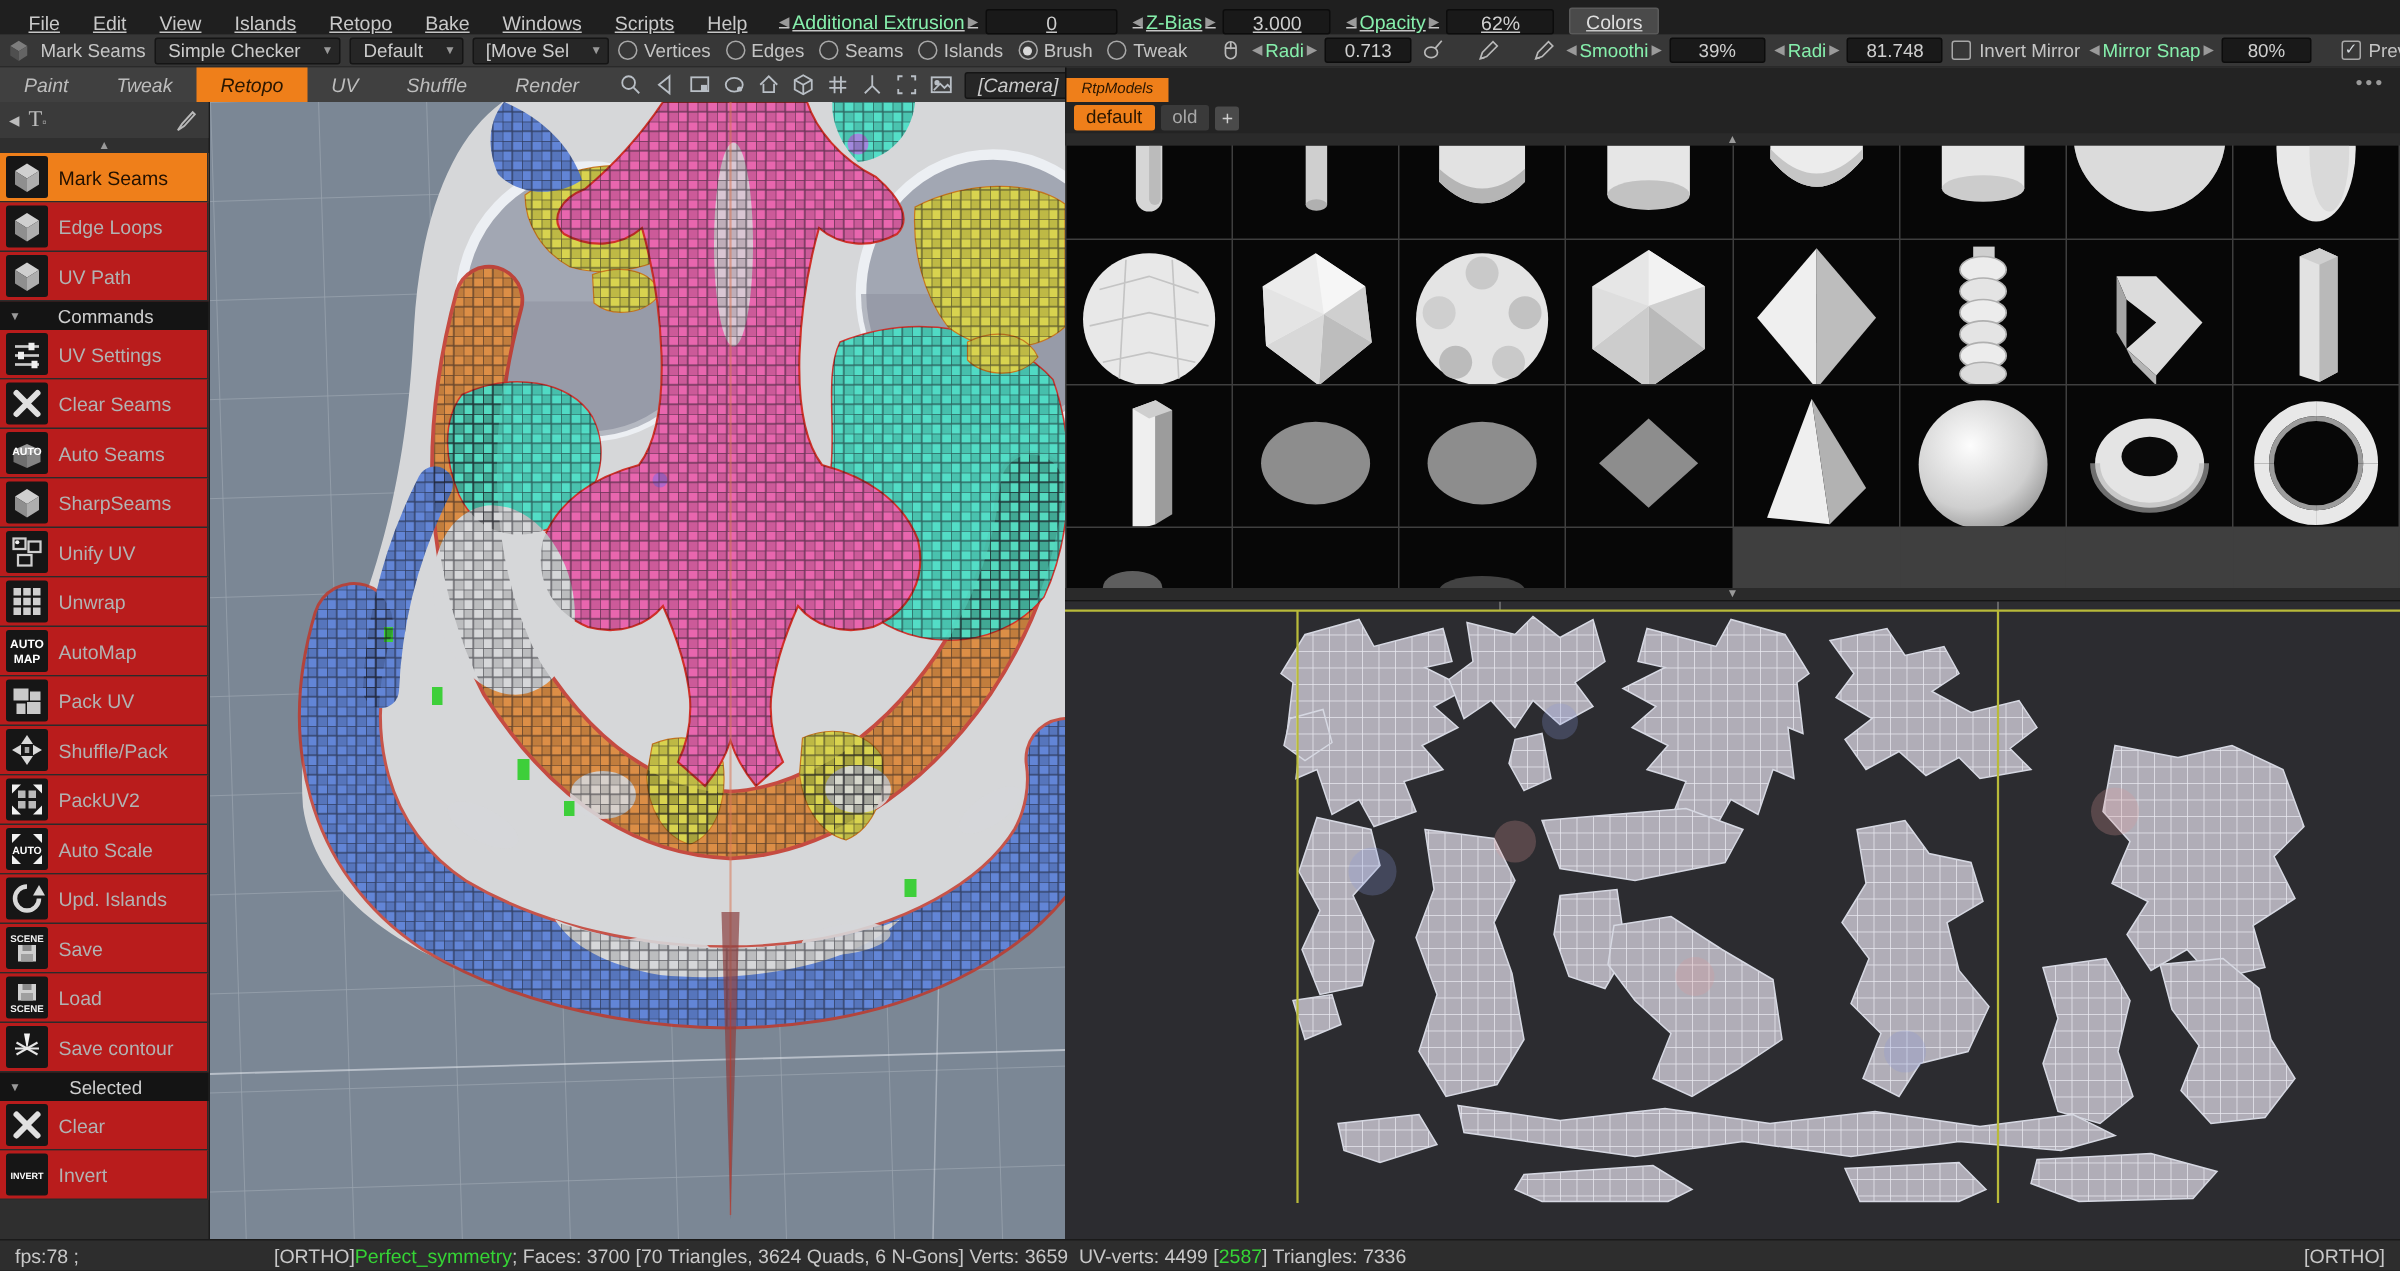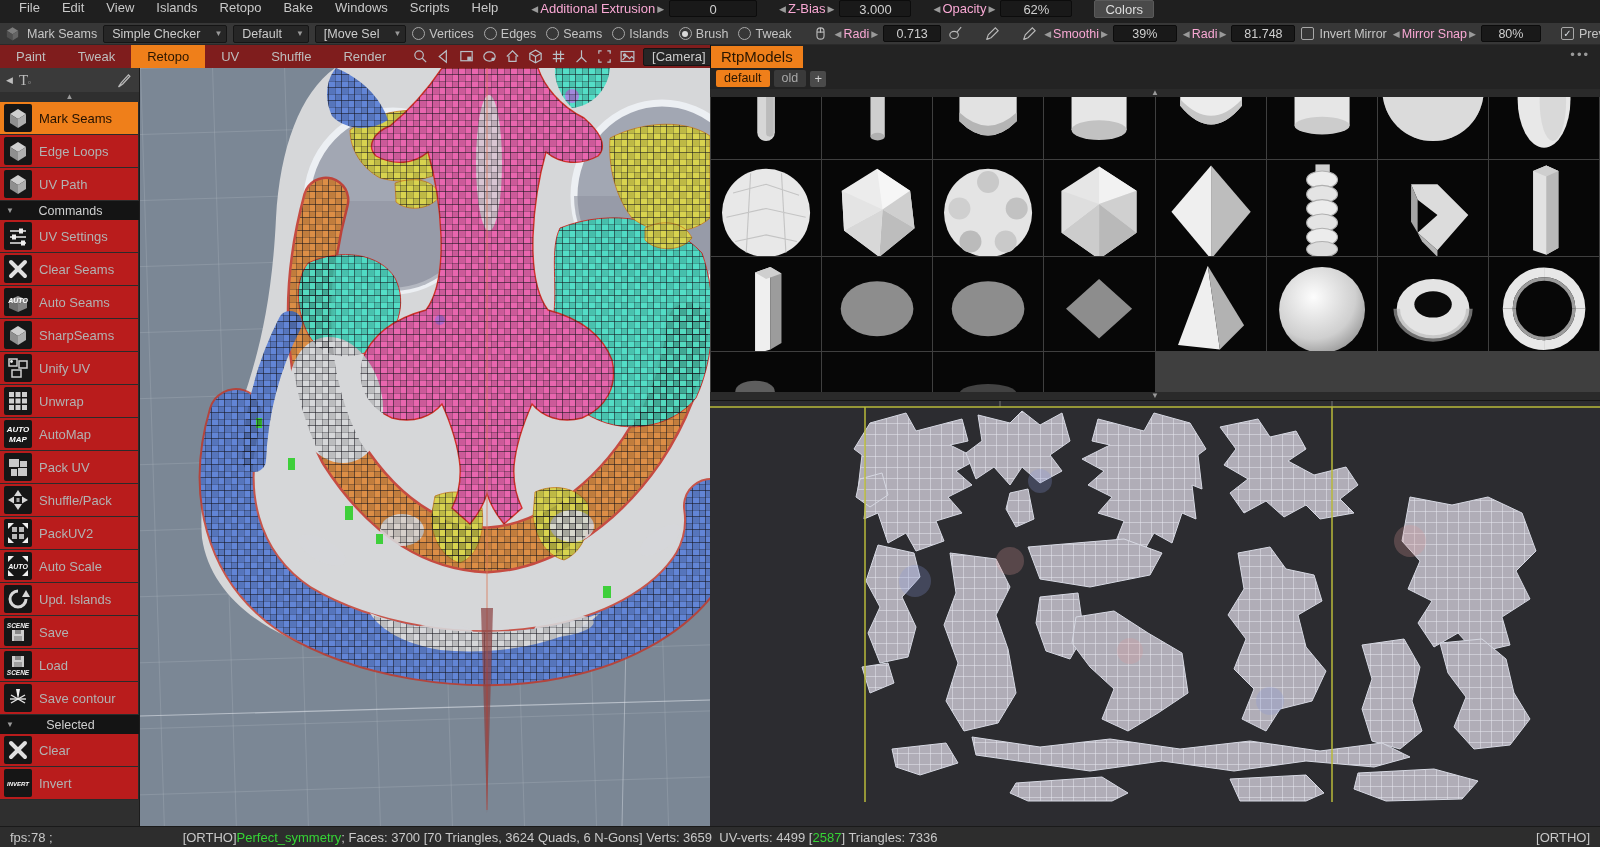--- a/index.html
+++ b/index.html
@@ -1,25 +1,25 @@
 <!DOCTYPE html>
 <html><head>
 <meta charset="utf-8">
 <style>
   * { box-sizing: border-box; margin: 0; padding: 0; }
   html,body { width:1600px; height:847px; overflow:hidden; background:#222;
     font-family:"Liberation Sans","DejaVu Sans",sans-serif; }
   .app { position:relative; width:1600px; height:847px; background:#2e2e2e; color:#c6c6c6; font-size:13px; }
 
   
-  .row1 { height:23px; background:#1f1f1f; display:flex; align-items:flex-start; padding:0 8px; gap:12px; }
+  .row1 { height:23px; background:#1f1f1f; display:flex; align-items:flex-end; padding:0 8px; gap:0;text-decoration:underline; }
   .menu-item { padding:0 11px; color:#c9c9c9; cursor:default; }
   .spin { display:flex; align-items:center; gap:2px; margin-left:10px; white-space:nowrap; }
   .spin .arr { color:#9a9a9a; font-size:9px; }
-  .spin .lbl { color:#f9a8d4; }
+  .spin .lbl { color:#86efac; }
   .spin .val { background:#191919; border:1px solid #0c0c0c; border-radius:2px; color:#cfcfcf;
     min-width:72px; text-align:center; padding:0 6px; height:17px; line-height:17px; margin-left:3px; }
   .btn { background:#4a4a4a; border:1px solid #5a5a5a; border-radius:2px; color:#dedede;
     padding:0 10px; height:18px; line-height:17px; margin-left:10px; }
 
   
   .row2 { height:22px; background:#373737; display:flex; align-items:center; padding:0 4px; gap:6px;
     border-bottom:1px solid #2a2a2a; font-size:12.5px; white-space:nowrap; }
   .dd { background:#262626; border:1px solid #151515; border-radius:2px; height:18px; line-height:16px;
     padding:0 4px 0 8px; display:flex; align-items:center; gap:14px; color:#cccccc; }
@@ -28,42 +28,42 @@
   .radio .circ { width:13px; height:13px; border:1.5px solid #a8a8a8; border-radius:50%; display:inline-block; position:relative; }
   .radio.sel .circ::after { content:""; position:absolute; inset:2.5px; background:#d8d8d8; border-radius:50%; }
   .chk { display:flex; align-items:center; gap:5px; color:#c4c4c4; }
   .chk .box { width:13px; height:13px; border:1.5px solid #a8a8a8; border-radius:2px; display:flex;
     align-items:center; justify-content:center; font-size:10px; color:#d8dde2; }
   .vsep { width:1px; height:16px; background:#555; margin:0 4px; }
   .ticon { width:20px; height:20px; display:flex; align-items:center; justify-content:center; }
   .ticon svg { width:17px; height:17px; }
 
   
-  .row3 { height:23px; display:flex; background:#7f1d1d; }
+  .row3 { height:23px; display:flex; background:#404040;font-style:italic; }
   .row3-left { width:710px; display:flex; align-items:center; }
   .ws-tab { padding:0 16px; height:23px; line-height:23px; color:#bdbdbd; }
   .ws-tab.active { background:#ef7f1a; color:#2a1600; }
   .view-icons { display:flex; align-items:center; gap:3px; margin-left:8px; }
   .view-icons .ticon svg { stroke:#b9bfc6; }
   .camera-dd { margin-left:6px; width:122px; }
   .rtp-head { flex:1; background:#232323; border-left:1px solid #111; display:flex; align-items:flex-end; position:relative; }
-  .orange-tab { background:#ef7f1a; color:#2a1600; padding:2px 10px 3px; font-size:15px; }
+  .orange-tab { background:#ef7f1a; color:#2a1600; padding:2px 10px 3px; font-size:10px; }
   .dots { position:absolute; right:10px; top:2px; color:#9a9a9a; letter-spacing:2px; }
 
   
   .main { display:flex; height:758px; }
   .sidebar { width:140px; background:#2f2f2f; border-right:1px solid #1c1c1c; display:flex; flex-direction:column; }
   .side-strip { height:24px; background:#3a3a3a; display:flex; align-items:center; padding:0 6px; color:#bdbdbd; }
   .side-strip .pencil { margin-left:auto; }
   .scrollup { height:10px; text-align:center; color:#9a9a9a; font-size:8px; line-height:9px; }
   .side-list { flex:1; display:flex; flex-direction:column; }
   .side-item { height:33px; display:flex; align-items:center; gap:7px; padding:0 4px;
     background:#b91c1c; border-bottom:1px solid #2b2b2b; border-right:1px solid #2b2b2b; }
   .side-item .tile { width:28px; height:28px; background:#161616; border-radius:2px; display:flex;
-    align-items:center; justify-content:center; flex:none;font-style:italic; }
+    align-items:center; justify-content:center; flex:none; }
   .side-item .tile svg { width:24px; height:24px; }
   .side-item .lab { color:#b2b2b2; font-size:13px; }
   .side-item.active { background:#ef7f1a; }
   .side-item.active .lab { color:#231100; }
   .side-header { height:19px; background:#141414; display:flex; align-items:center; color:#cfcfcf; font-size:12.5px; }
   .side-header .car { font-size:8px; color:#9a9a9a; padding:0 6px; }
   .side-header .hlab { flex:1; text-align:center; margin-right:18px; }
 
   .viewport { width:570px; height:758px; position:relative; background:#7b8795; overflow:hidden; }
   .viewport svg { display:block; }

